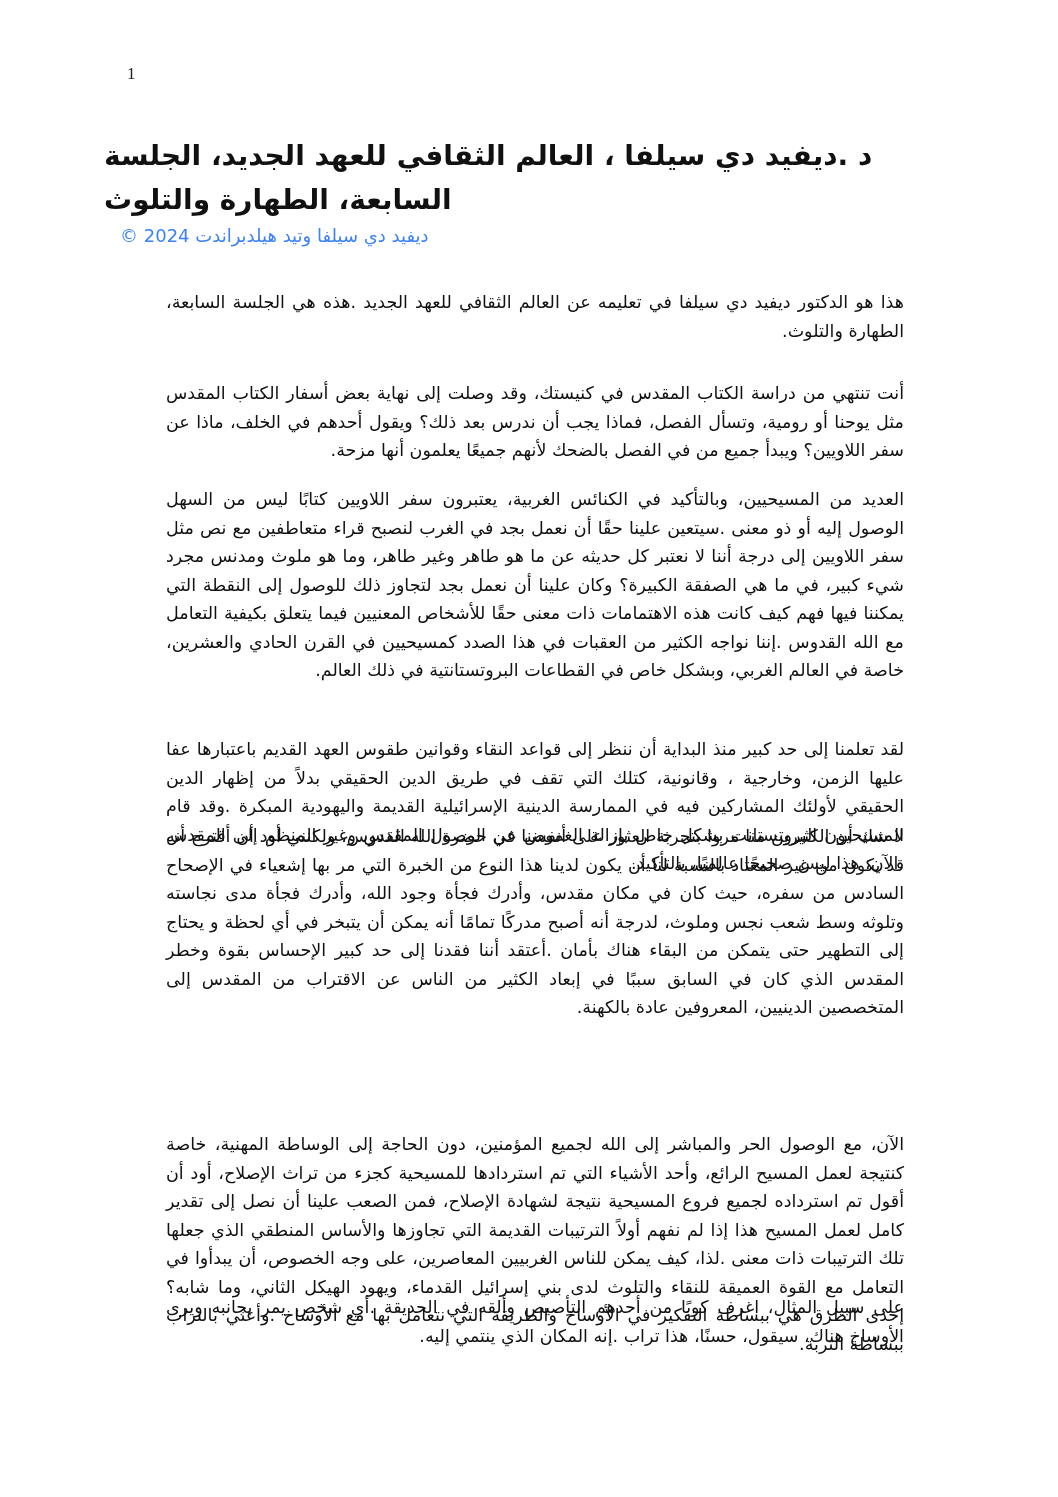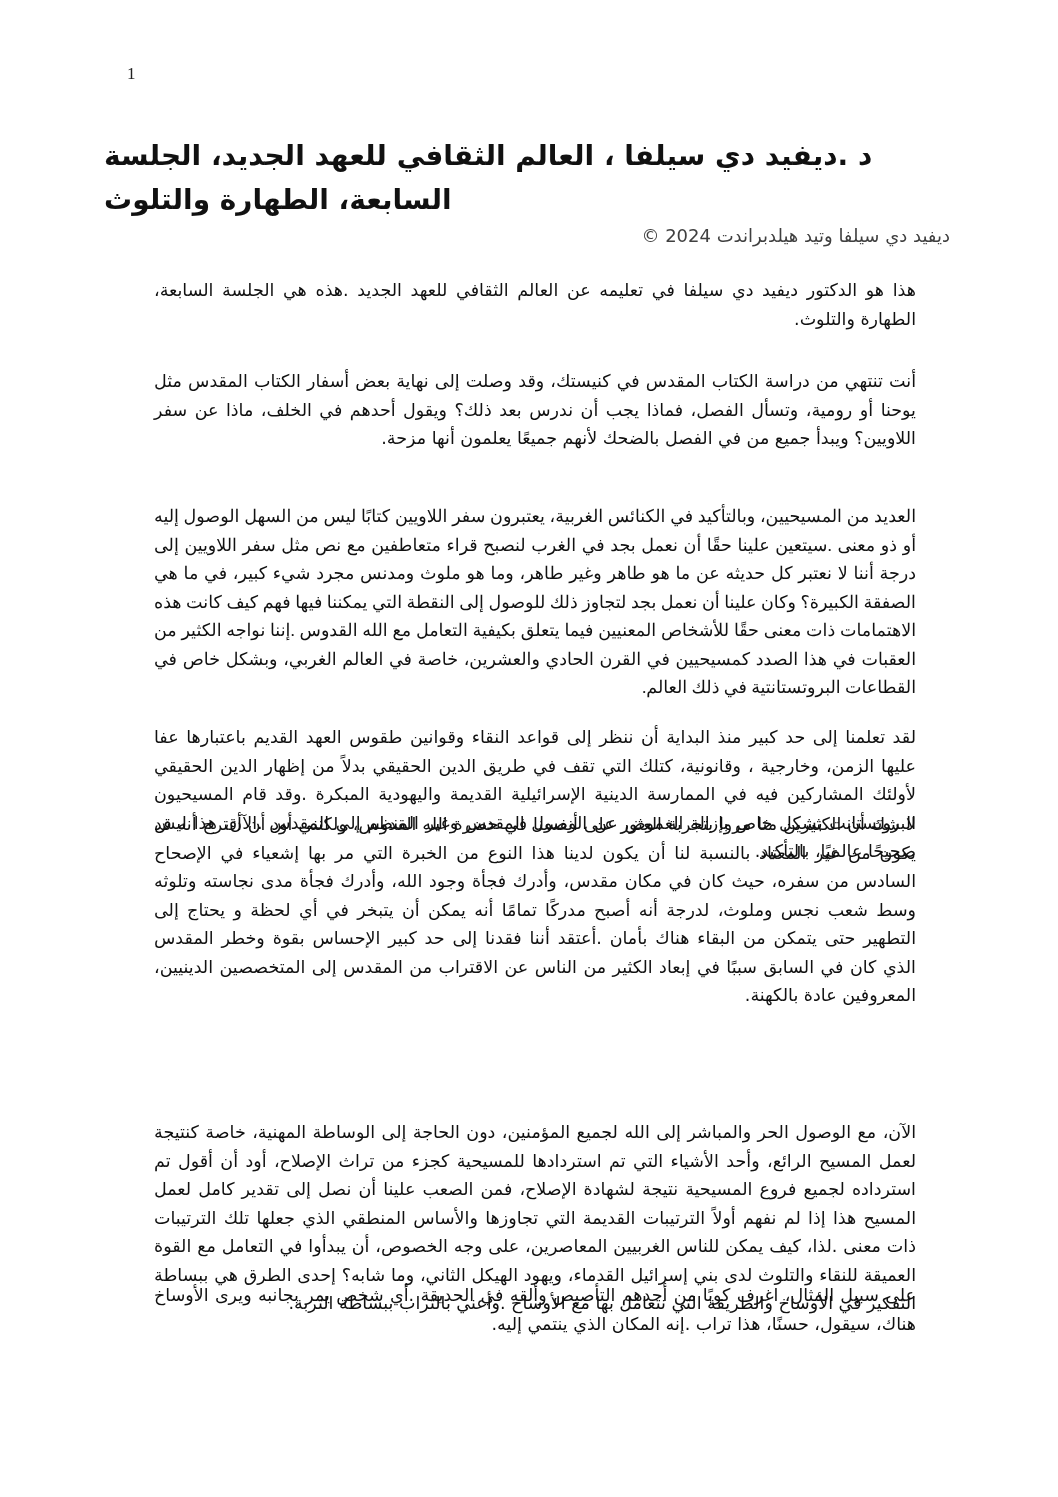--- a/index.html
+++ b/index.html
@@ -35,43 +35,43 @@
       font-size: 28px;
       line-height: 44px;
       margin: 0;
       color: #111;
     }
     .copyright {
       position: absolute;
       left: 120px;
       right: 108px;
       top: 224px;
-      text-align: right;
+      text-align: left;
       direction: rtl;
       font-family: "DejaVu Sans", sans-serif;
       font-size: 18px;
       line-height: 24px;
-      color: #404040;
+      color: #3b82f6;
     }
     .para {
       position: absolute;
       left: 150px;
       right: 138px;
       direction: rtl;
       text-align: justify;
       text-align-last: right;
       font-family: "DejaVu Sans", sans-serif;
       font-size: 17.5px;
       line-height: 28.5px;
-      margin: 4px;
+      margin: 16px;
       color: #111;
     }
     .p1 { top: 272px; }
     .p2 { top: 363px; }
-    .p3 { top: 498px; font-family: Liberation Serif, serif; }
+    .p3 { top: 469px; }
     .p4 { top: 719px; }
     .p5 { top: 806px; }
     .p6 { top: 1114px; }
     .p7 { top: 1277px; }
   </style>
 </head>
 <body>
 
 <div class="page-number">1</div>
 

